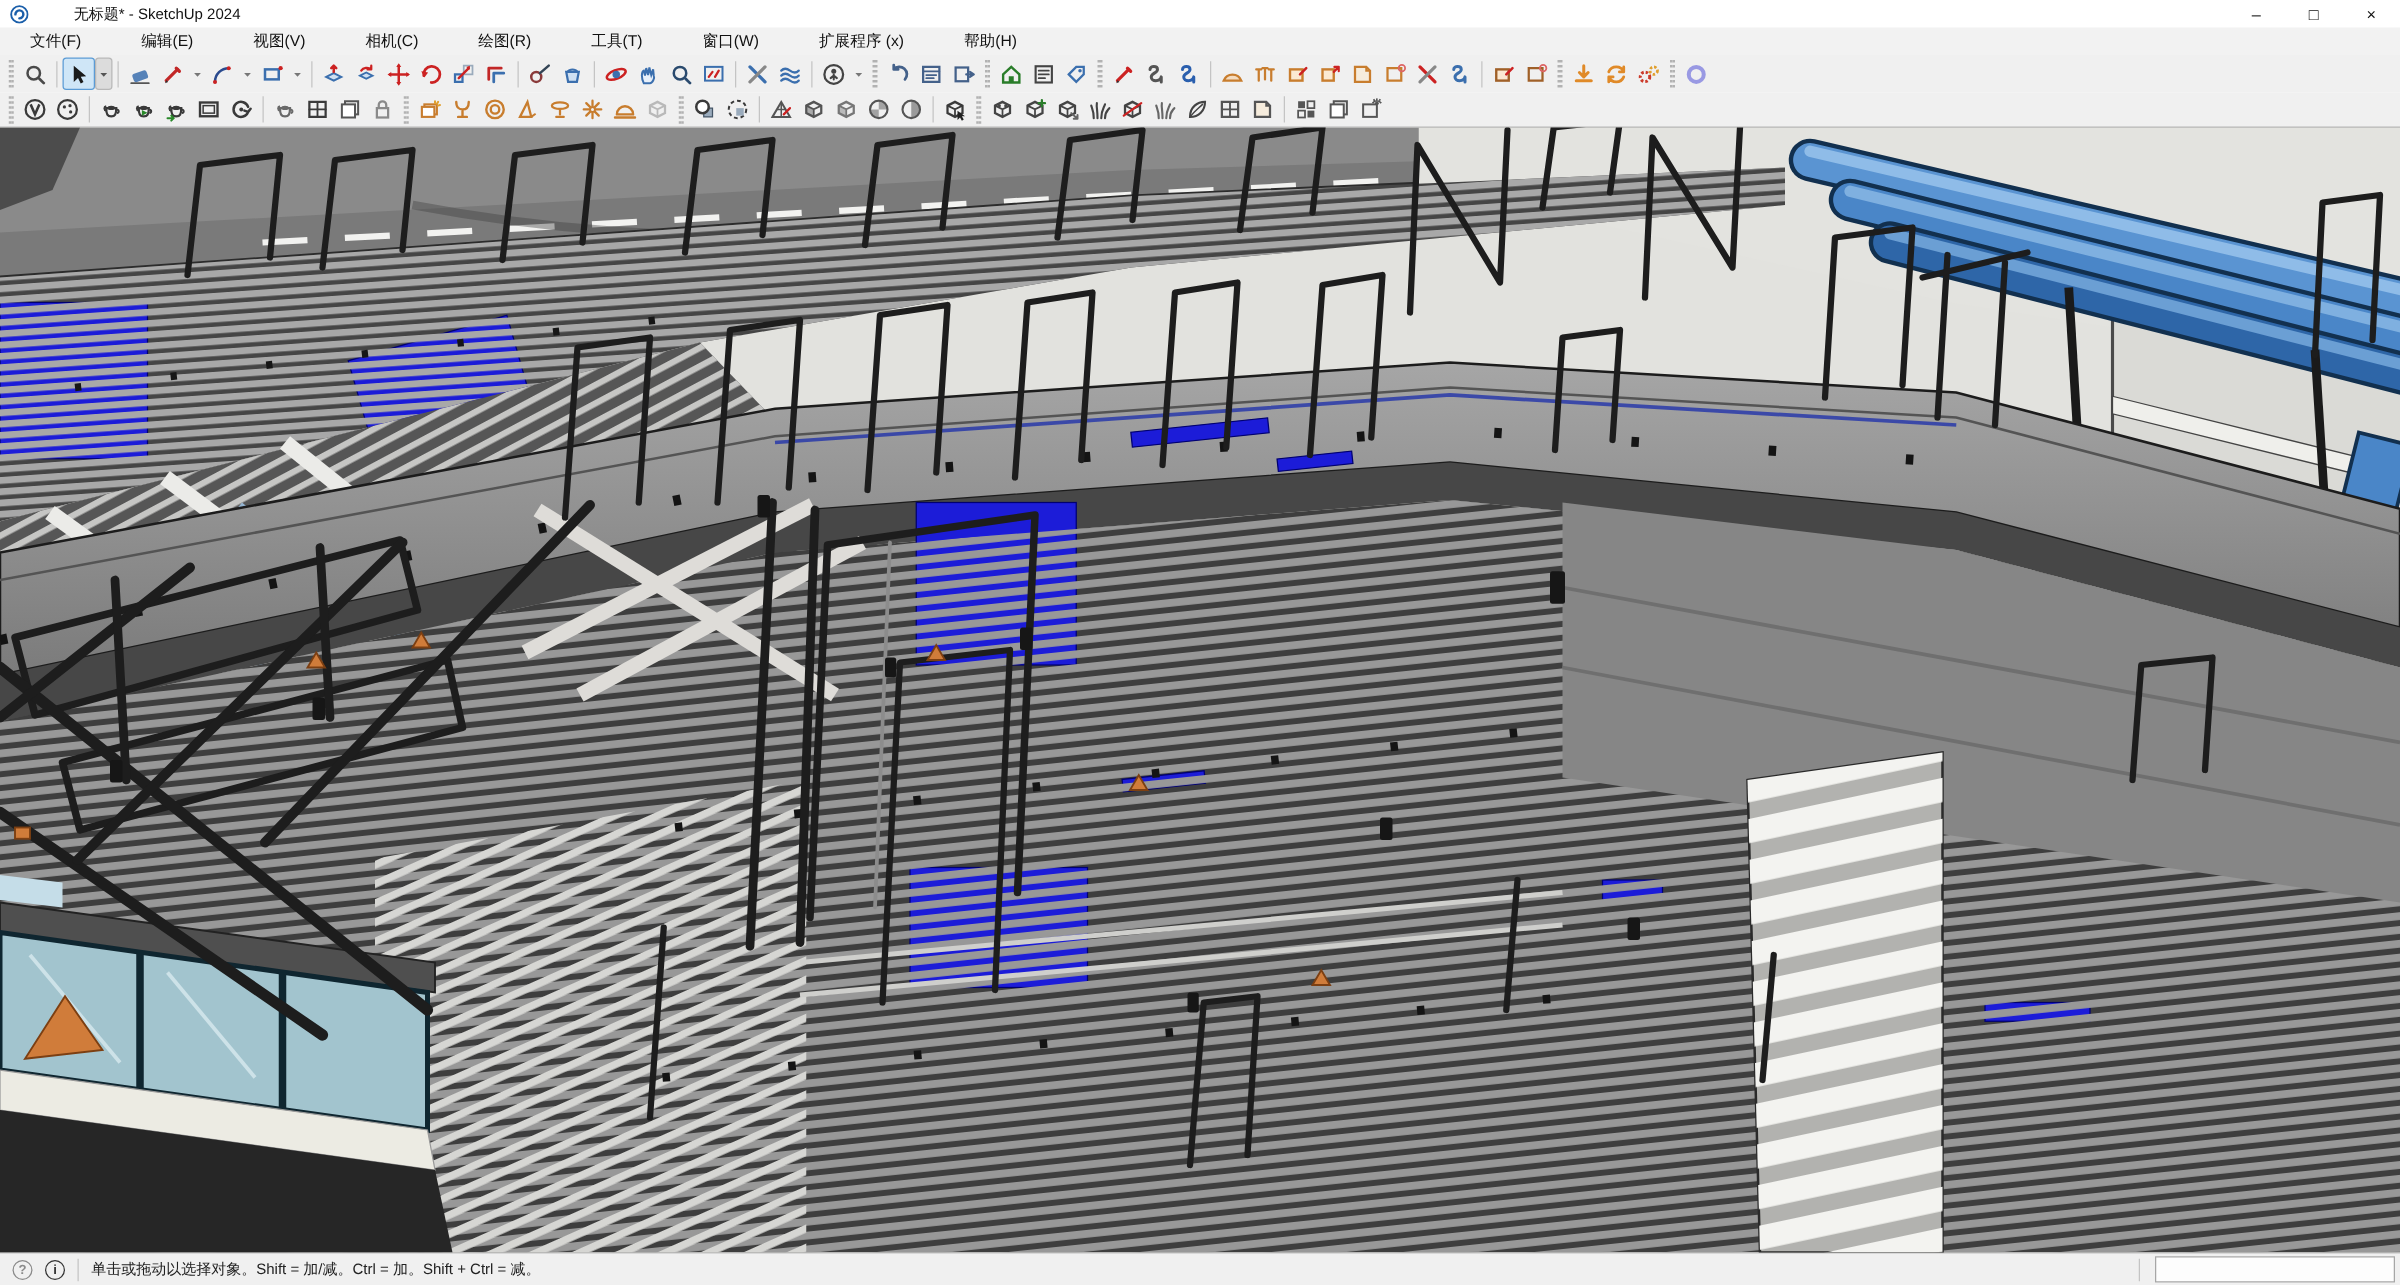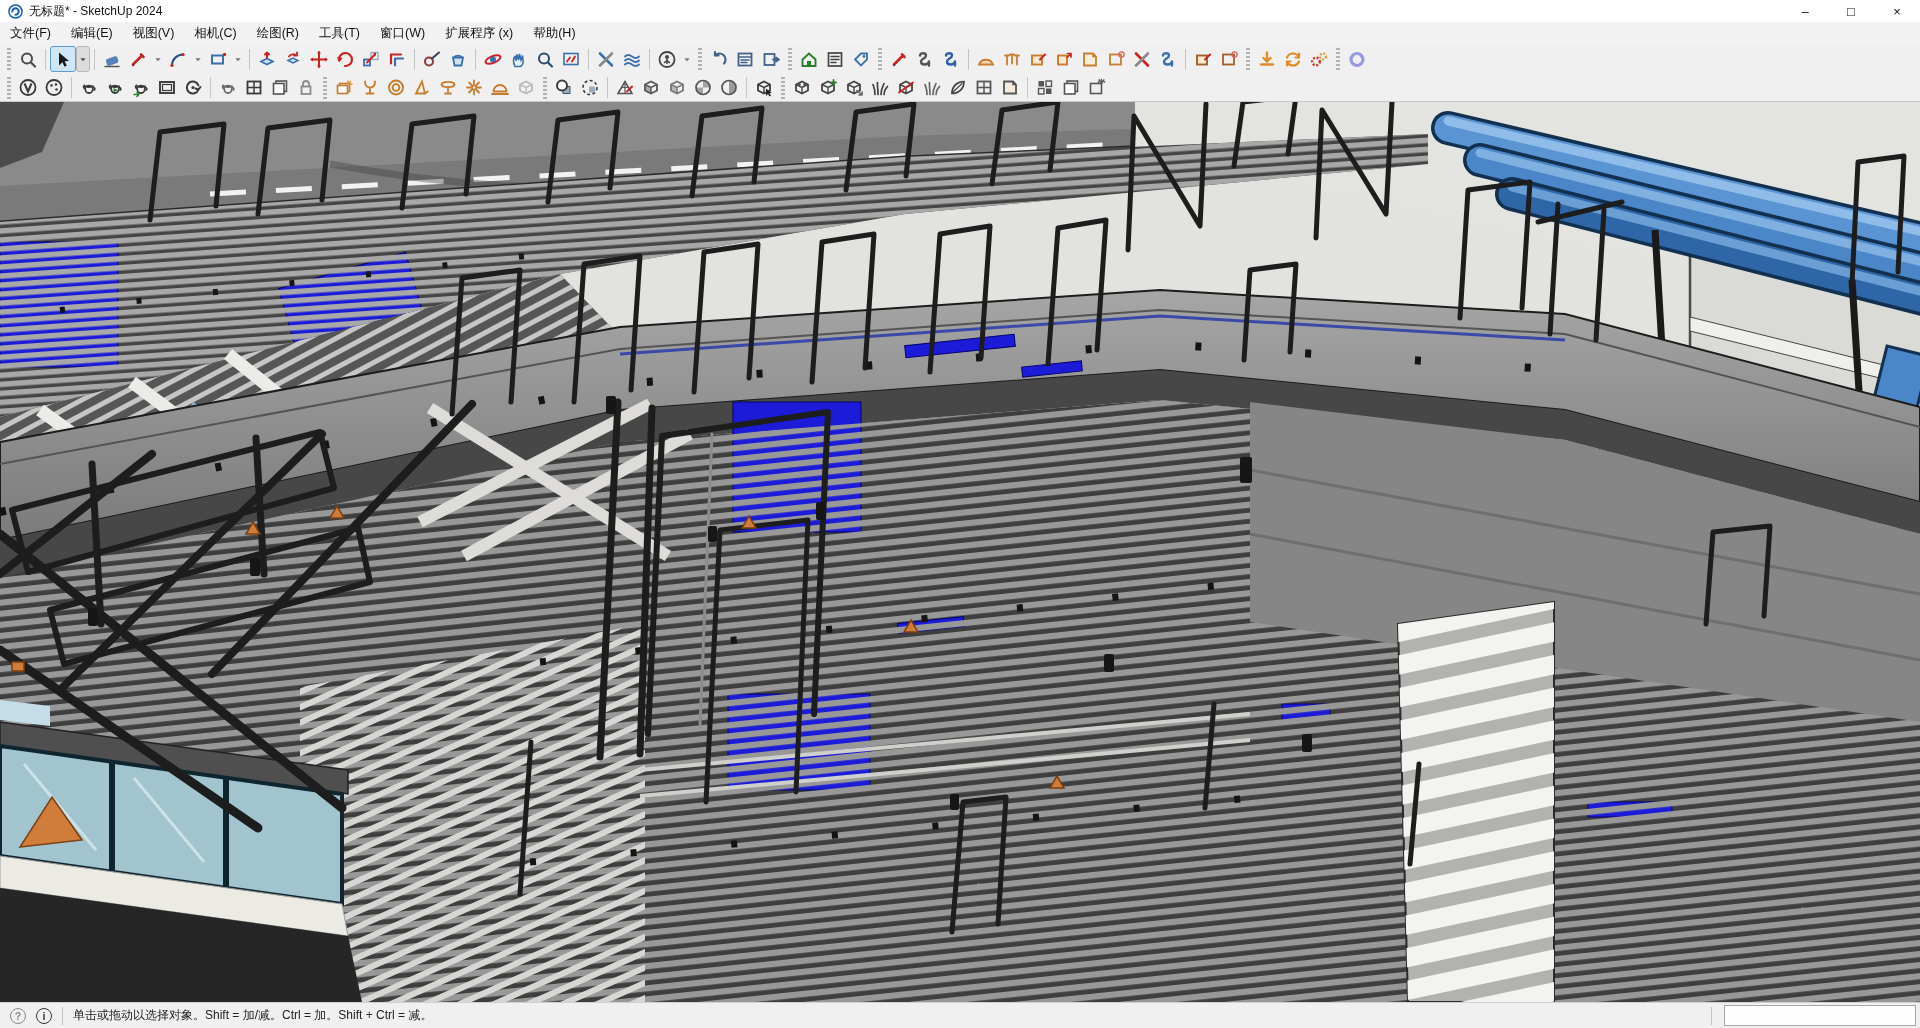--- a/index.html
+++ b/index.html
@@ -1,25 +1,25 @@
 <!DOCTYPE html>
 <html style="--titlebar_bg: #ffffff; --menubar_bg: #f2f2f2; --toolbar_bg: #f0f0f0; --active_tool_bg: #cfe6f7; --active_tool_border: #5b9bd5; --status_bg: #f0f0f0; --viewport_bg: #e2e2de; --beam_gray: #8e8e8e; --dark_steel: #1d1d1d; --panel_blue: #1c1cd8; --escalator_blue: #4a86c8; --escalator_light: #8fbce8; --accent_orange: #d07c3a; --glass_teal: #a2c4ce; --red_accent: #c22727; --blue_accent: #3b6fae;"><head>
 <meta charset="utf-8">
 <style>
   * { box-sizing: border-box; margin: 0; padding: 0; }
   html,body { width:1920px; height:1028px; overflow:hidden;
     font-family:"Liberation Sans", sans-serif; background:#fff; }
 
   
-  .titlebar { height:22px; background:var(--titlebar_bg); display:flex; align-items:center; font-size:12px; color:#111; }
+  .titlebar { height:22px; background:var(--titlebar_bg); display:flex; align-items:center; font-size:12px; color:#111;gap:30px; }
   .app-logo { width:15px; height:15px; margin:0 6px 0 8px; }
   .win-controls { margin-left:auto; display:flex; height:22px; }
   .wc { width:46px; display:flex; align-items:center; justify-content:center; font-size:13px; color:#111; border:none; background:transparent; }
   .menubar { height:22px; background:var(--menubar_bg); display:flex; align-items:center; font-size:12.5px; color:#111; }
-  .menu-item { padding:2px 10px; cursor:default; }
+  .menu-item { padding:2px 24px; cursor:default; }
 
   .toolbar { background:var(--toolbar_bg); display:flex; align-items:center; padding-left:3px; }
   #toolbar-standard { height:30px; }
   #toolbar-vray { height:28px; border-bottom:1px solid #c9c9c9; }
   .tbtn { width:26px; height:26px; border:1px solid transparent; background:transparent; padding:2px;
           display:flex; align-items:center; justify-content:center; }
   .tbtn svg { width:21px; height:21px; display:block; }
   .tbtn.active { background:var(--active_tool_bg); border:1px solid var(--active_tool_border); border-radius:3px; }
   .tbtn.tdd { width:14px; padding:0; }
   .tbtn.tshade { background:#dcdcdc; border:1px solid #b8b8b8; border-radius:3px; }

